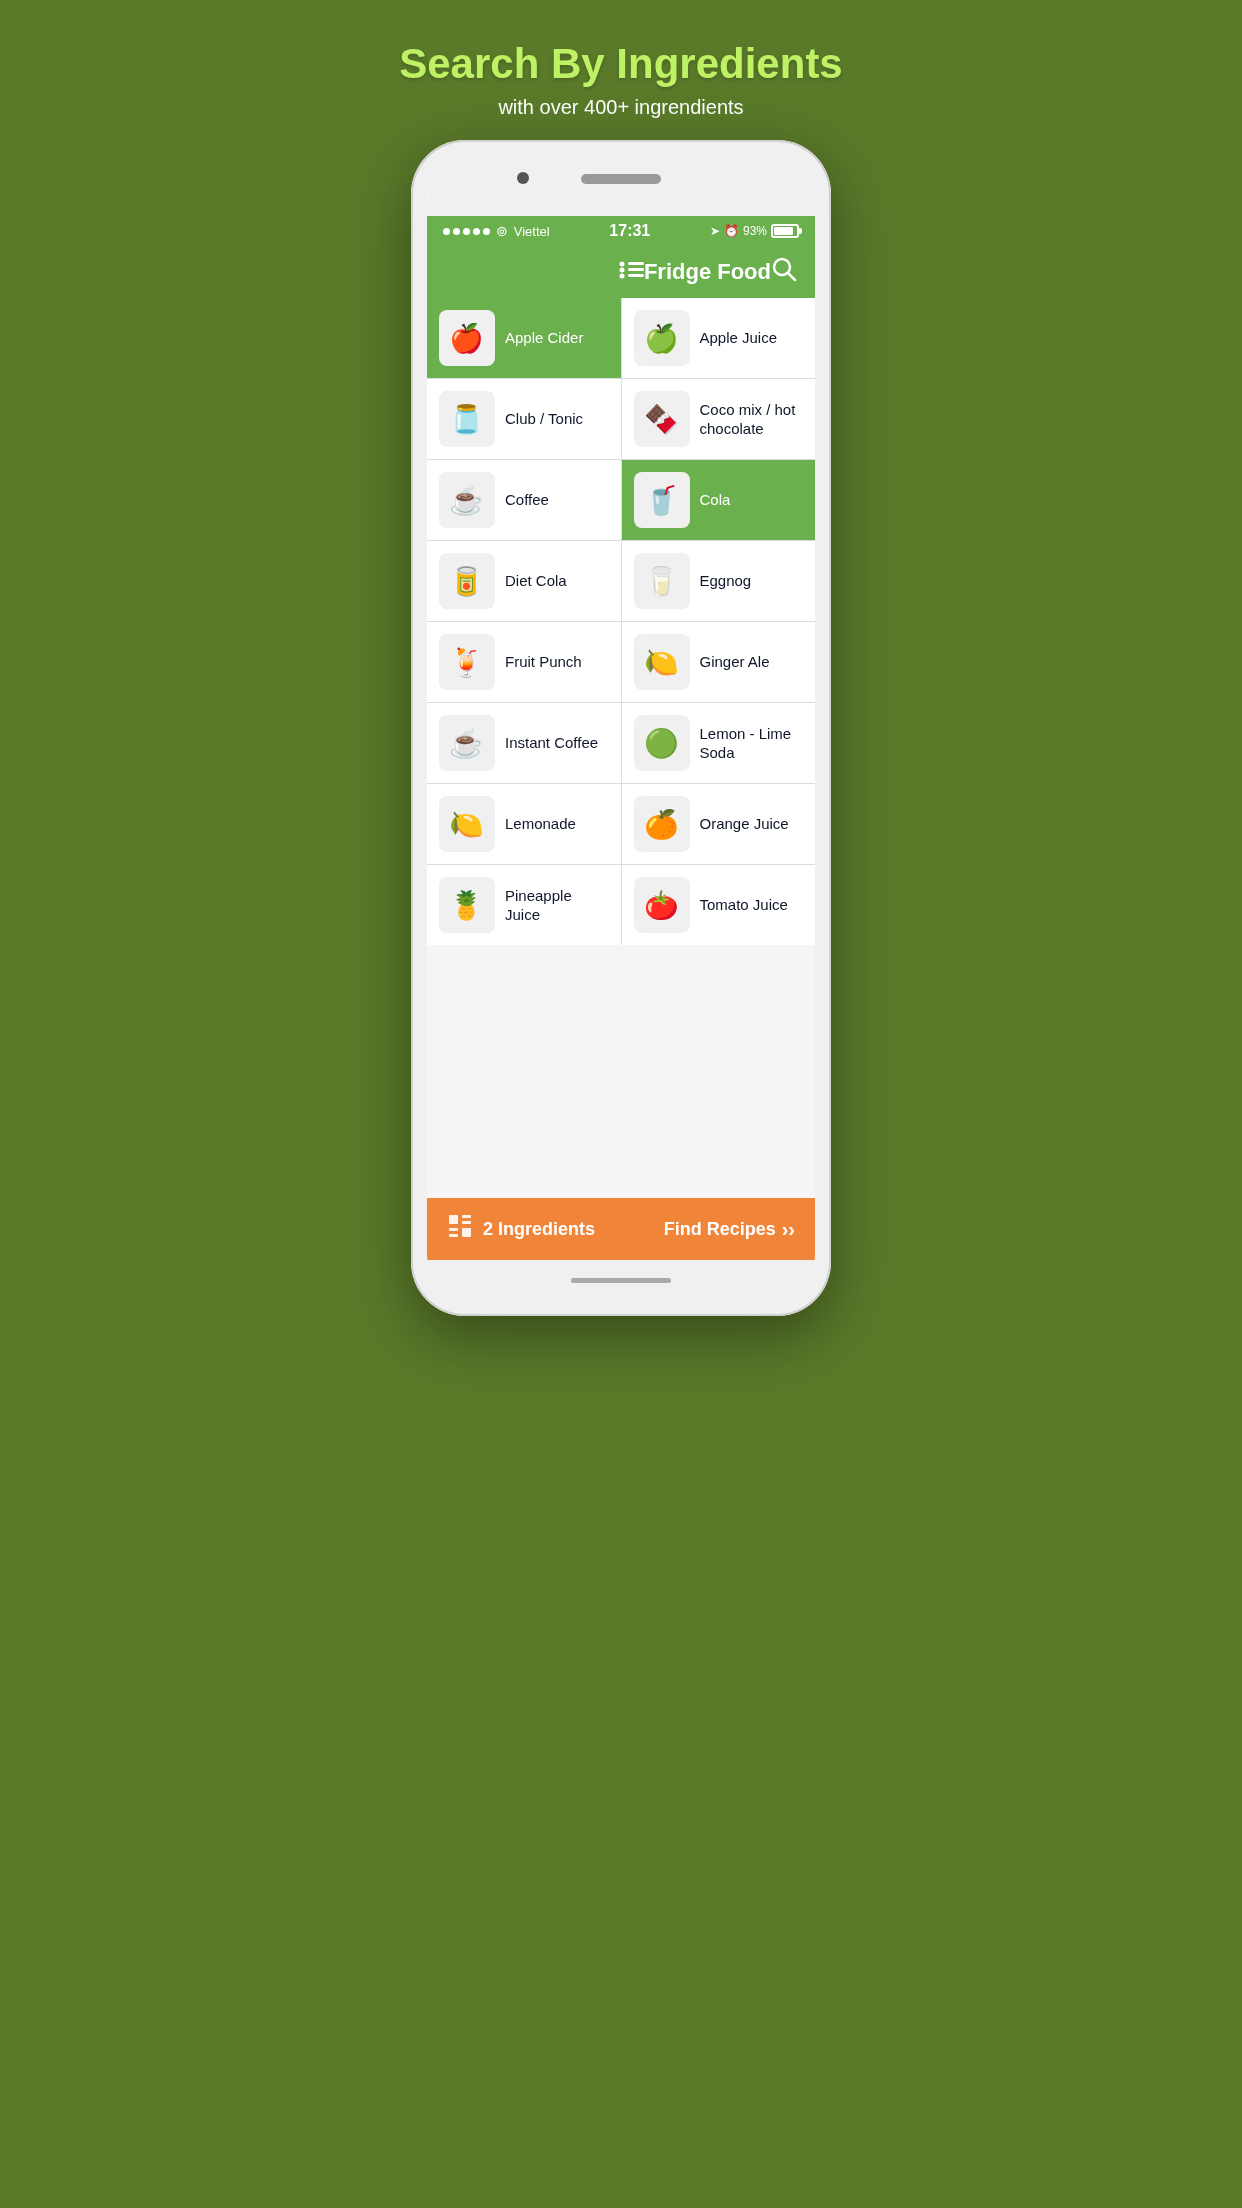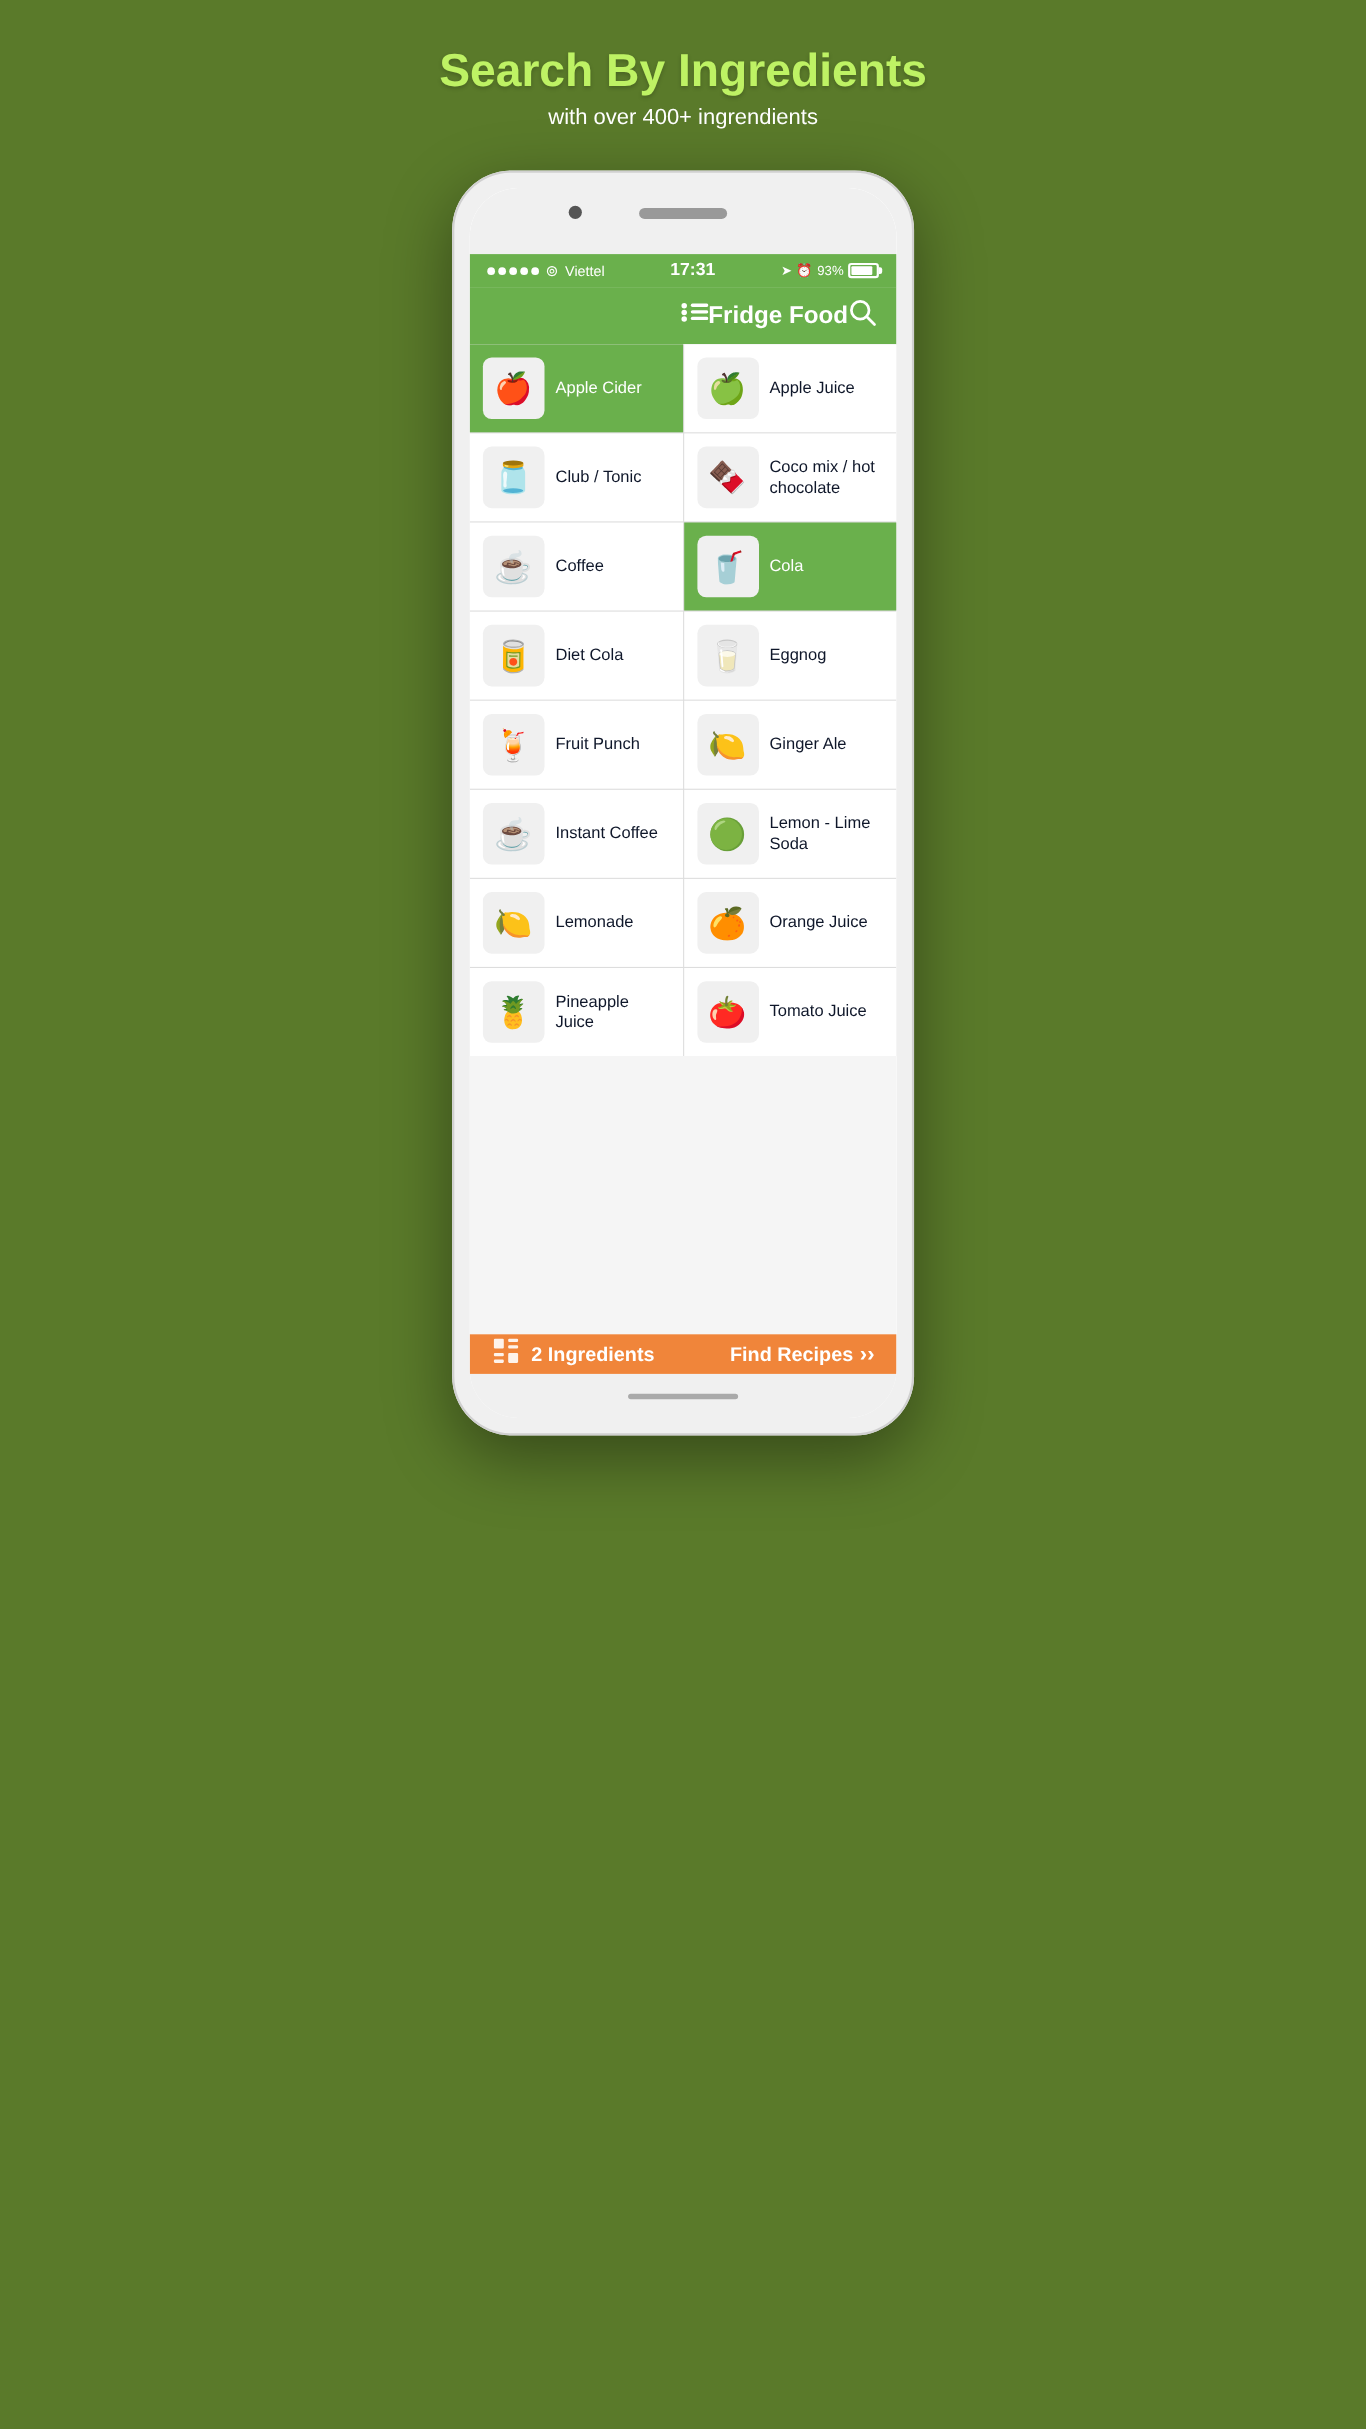--- a/index.html
+++ b/index.html
@@ -19,21 +19,21 @@
       font-weight: 700;
       text-align: center;
       margin-top: 20px;
       text-shadow: 0 2px 4px rgba(0,0,0,0.2);
     }
     .page-subtitle {
       color: white;
       font-size: 20px;
       text-align: right;
       margin-top: 8px;
-      margin-bottom: 36px;
+      margin-bottom: 21px;
     }
 
     .phone-wrap {
       width: 420px;
       background: #f0f0f0;
       border-radius: 54px;
       padding: 16px;
       box-shadow: 0 20px 60px rgba(0,0,0,0.4), inset 0 0 0 2px #d0d0d0;
       position: relative;
     }
@@ -179,21 +179,21 @@
     .item-label {
       font-size: 15px;
       font-weight: 500;
       color: #0f172a;
       line-height: 1.3;
     }
 
     
     .bottom-bar {
       background: #f0853a;
-      padding: 2px 20px;
+      padding: 15px 20px;
       display: flex;
       align-items: center;
       justify-content: space-between;
     }
     .bottom-left { display: flex; align-items: center; gap: 10px; }
     .bottom-grid-icon { color: white; font-size: 22px; }
     .bottom-ingredients { color: white; font-size: 18px; font-weight: 700; }
     .bottom-right { display: flex; align-items: center; gap: 6px; }
     .find-recipes-text { color: white; font-size: 18px; font-weight: 700; }
     .chevron-icon { color: white; font-size: 20px; font-weight: 700; }

